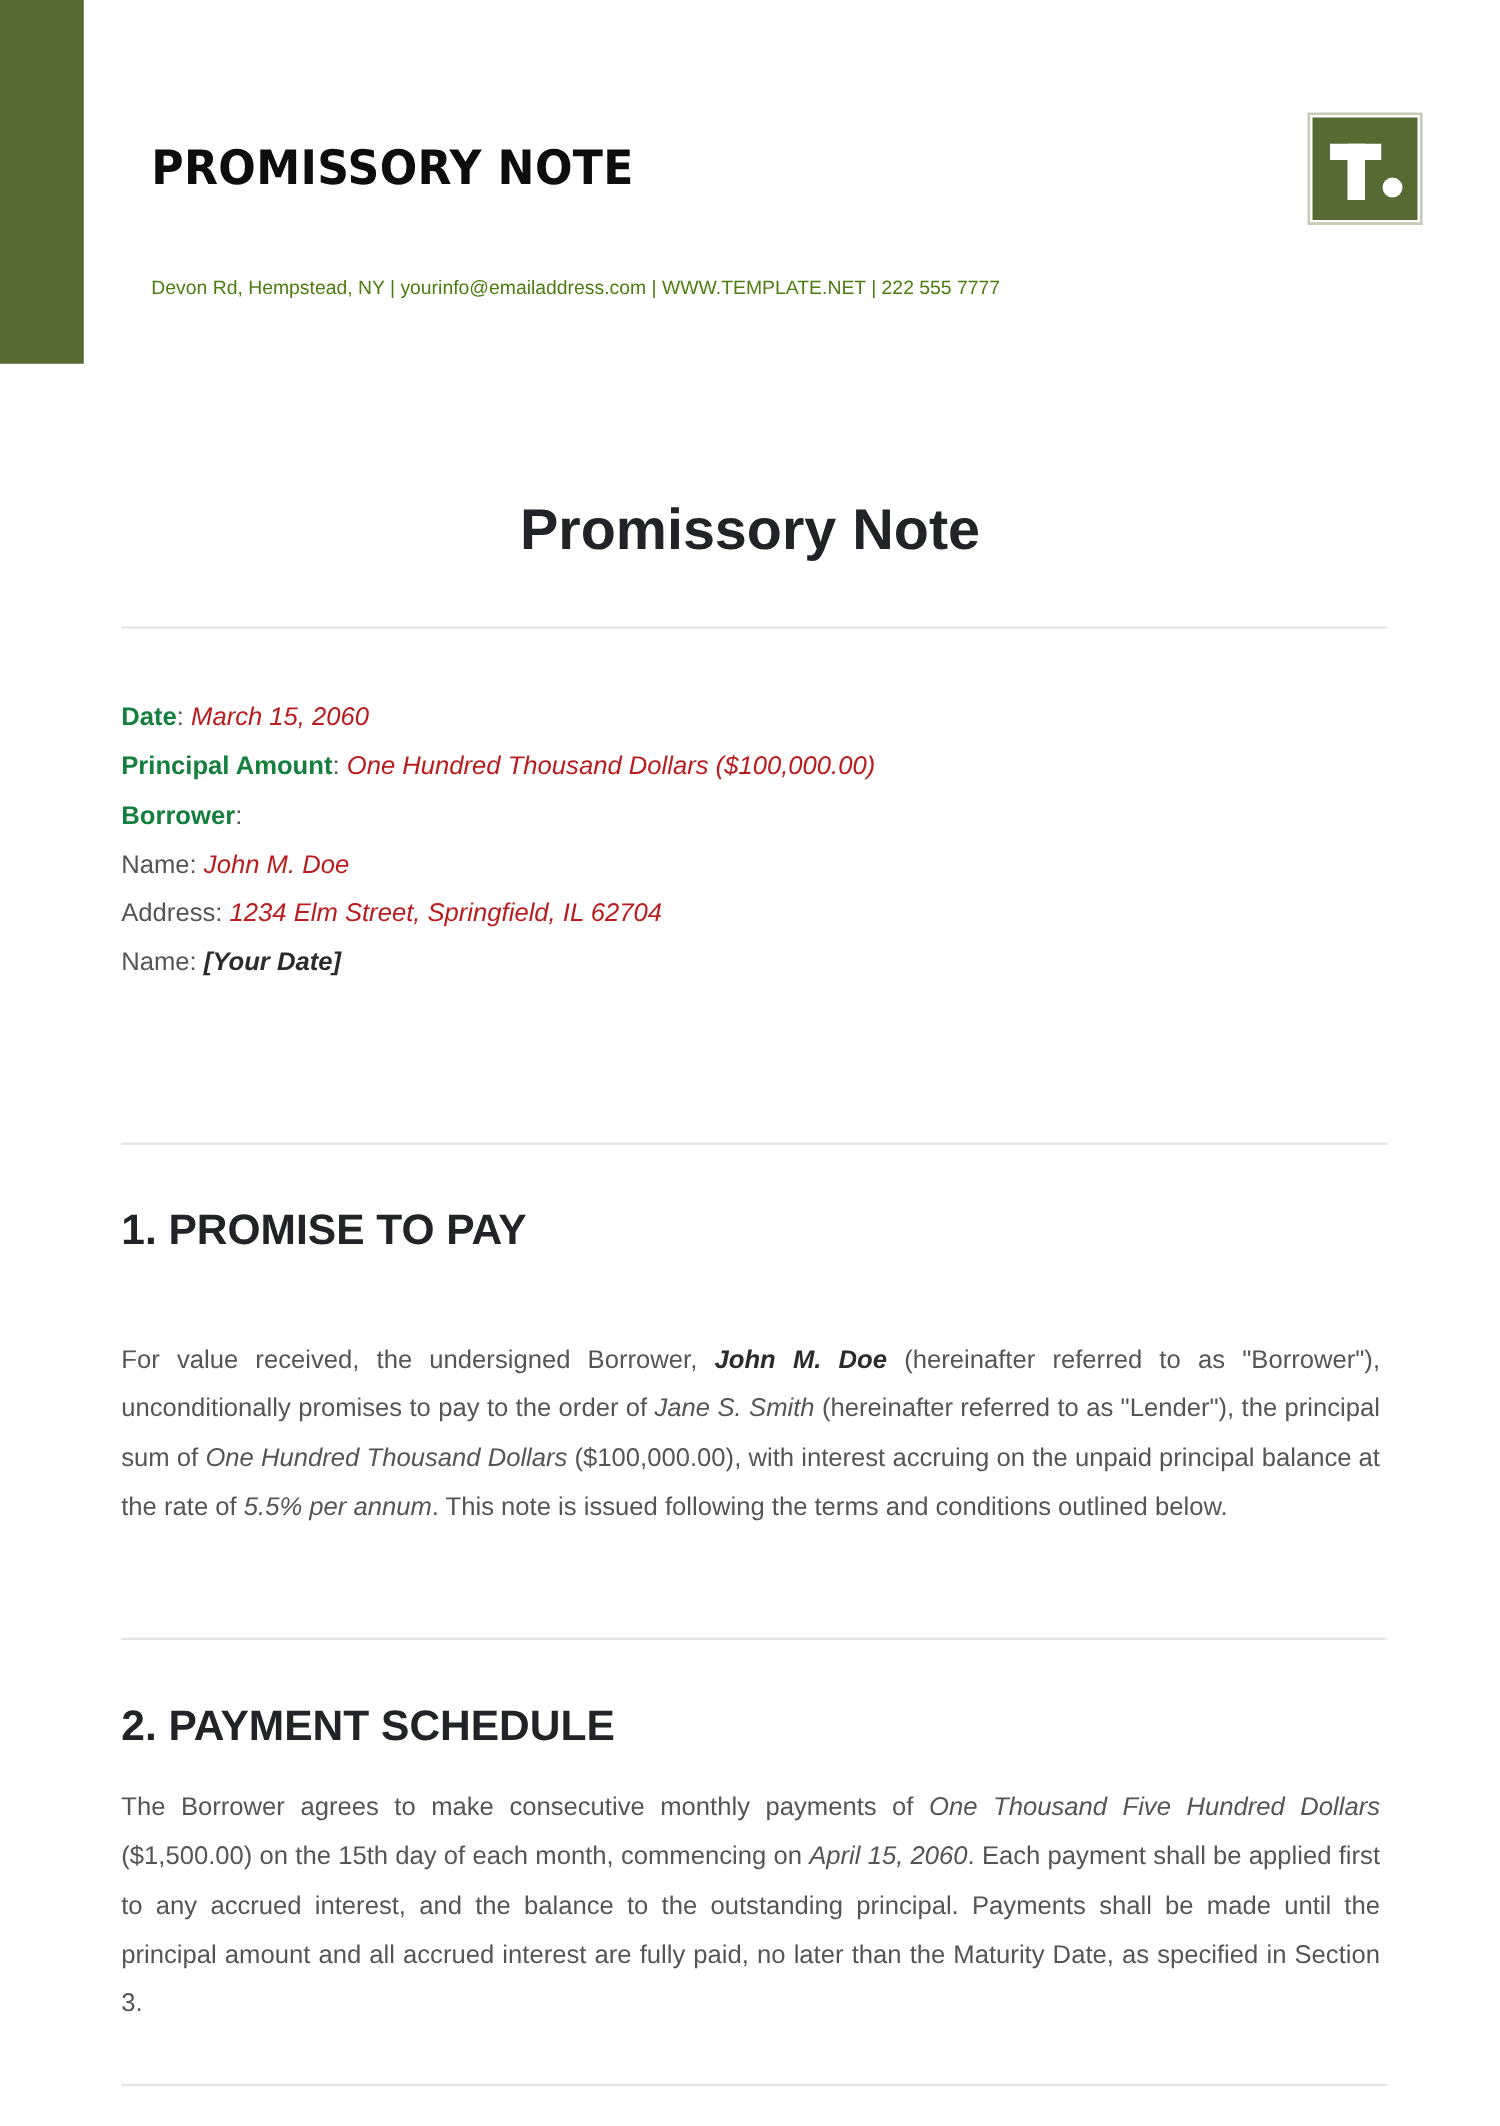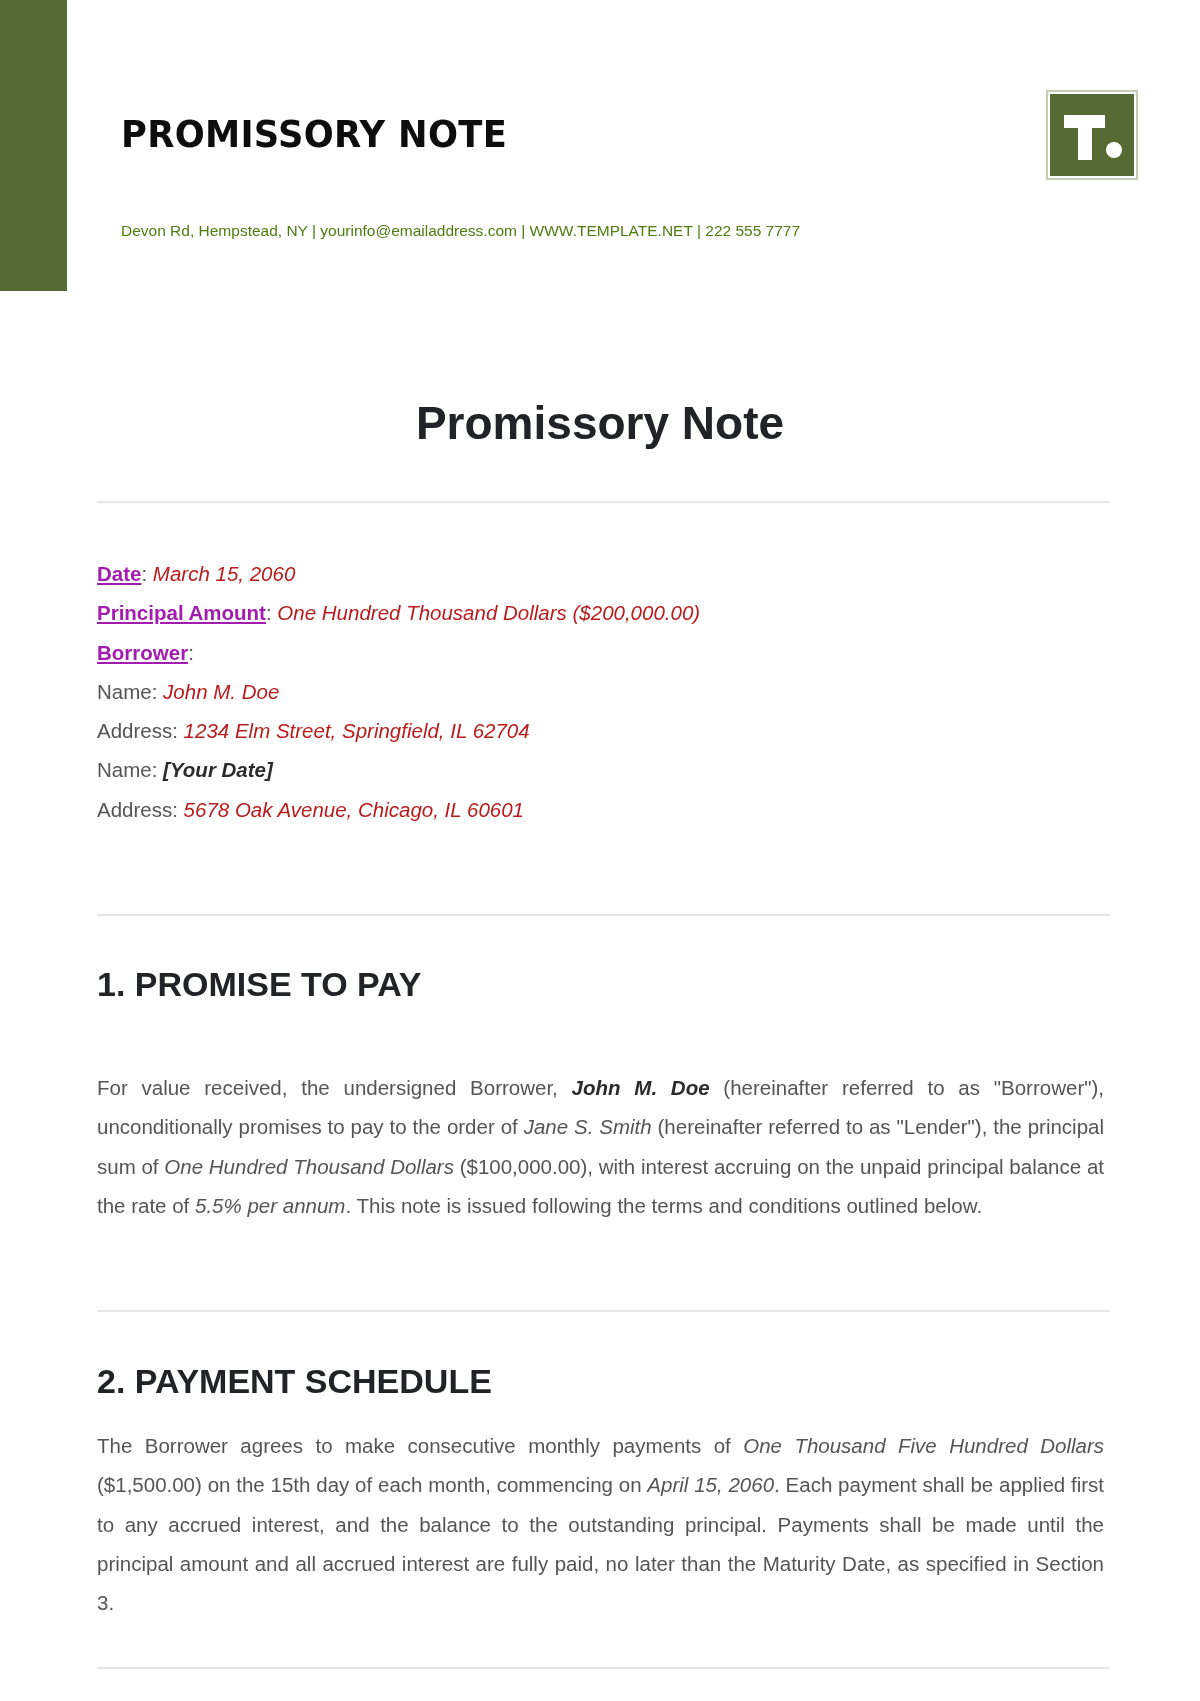--- a/index.html
+++ b/index.html
@@ -12,21 +12,21 @@
           background: #566a33; box-sizing: border-box; border: 2px solid #fff; outline: 2px solid #c5ccb5; }
   .logo .t-bar { position: absolute; left: 14px; top: 21px; width: 41px; height: 13px; background: #fff; }
   .logo .t-stem { position: absolute; left: 28px; top: 21px; width: 14px; height: 45px; background: #fff; }
   .logo .dot { position: absolute; left: 56px; top: 48px; width: 16px; height: 16px; border-radius: 50%; background: #fff; }
   .contact { position: absolute; left: 121px; top: 222px; font-size: 15.5px; color: #4d7c0f; }
   .main-title { position: absolute; left: 0; width: 1200px; text-align: center; top: 396px;
                 font-size: 46px; font-weight: 700; color: #222326; }
   .hr { position: absolute; left: 97px; width: 1013px; height: 2px; background: #e6e6e6; }
   .fields { position: absolute; left: 97px; top: 554px; width: 1013px; }
   .field { font-size: 20.5px; line-height: 39.3px; height: 39.3px; color: #555; white-space: nowrap; }
-  .field .lbl-b { font-weight: 700; color: #a21caf; text-decoration: underline; }
+  .field .lbl-b { font-weight: 700; color: #15803d; }
   .field .val { font-style: italic; color: #b91c1c; }
   .field .val-b { font-style: italic; font-weight: 700; color: #2b2b2b; }
   .section-h { position: absolute; left: 97px; font-size: 34px; font-weight: 700; color: #222326; }
   .para { position: absolute; left: 97px; width: 1007px; font-size: 20.5px; line-height: 39.3px;
           color: #555; text-align: justify; }
   .para i { font-style: italic; margin-top: 11px; }
   .para b { font-weight: 700; color: #2b2b2b; font-style: italic; }
 </style>
 </head>
 <body>
@@ -45,36 +45,33 @@
 
 <div class="main-title">Promissory Note</div>
 
 <div class="hr" style="top:501px"></div>
 
 <div class="fields">
   <div class="field">
     <span class="lbl-b">Date</span>: <span class="val">March 15, 2060</span>
   </div>
   <div class="field">
-    <span class="lbl-b">Principal Amount</span>: <span class="val">One Hundred Thousand Dollars ($200,000.00)</span>
+    <span class="lbl-b">Principal Amount</span>: <span class="val">One Hundred Thousand Dollars ($100,000.00)</span>
   </div>
   <div class="field">
     <span class="lbl-b">Borrower</span>:
   </div>
   <div class="field">
     <span>Name:</span> <span class="val">John M. Doe</span>
   </div>
   <div class="field">
     <span>Address:</span> <span class="val">1234 Elm Street, Springfield, IL 62704</span>
   </div>
   <div class="field">
     <span>Name:</span> <span class="val-b">[Your Date]</span>
-  </div>
-  <div class="field">
-    <span>Address:</span> <span class="val">5678 Oak Avenue, Chicago, IL 60601</span>
   </div>
 </div>
 
 <div class="hr" style="top:914px"></div>
 
 <div class="section-h" style="top:965px">1. PROMISE TO PAY</div>
 
 <div class="para" style="top:1068px"><span>For value received, the undersigned Borrower, </span><b>John M. Doe</b><span> (hereinafter referred to as "Borrower"), unconditionally promises to pay to the order of </span><i>Jane S. Smith</i><span> (hereinafter referred to as "Lender"), the principal sum of </span><i>One Hundred Thousand Dollars</i><span> ($100,000.00), with interest accruing on the unpaid principal balance at the rate of </span><i>5.5% per annum</i><span>. This note is issued following the terms and conditions outlined below.</span></div>
 
 <div class="hr" style="top:1310px"></div>

